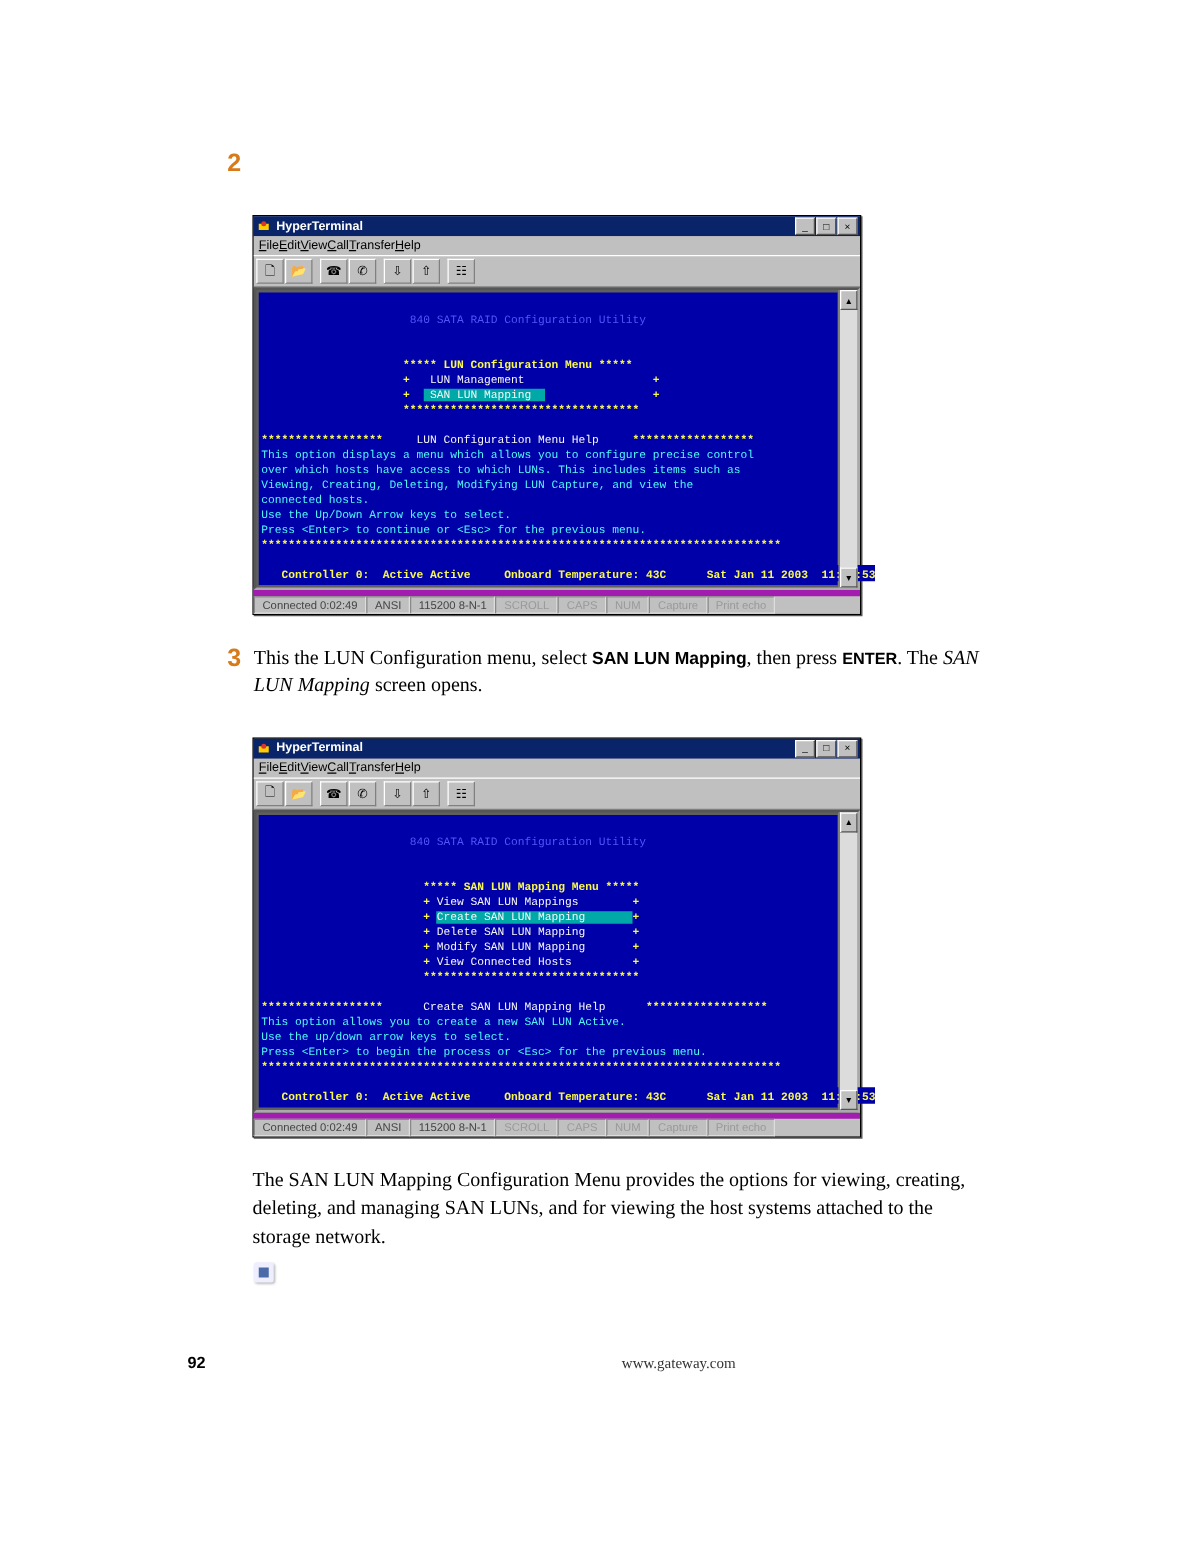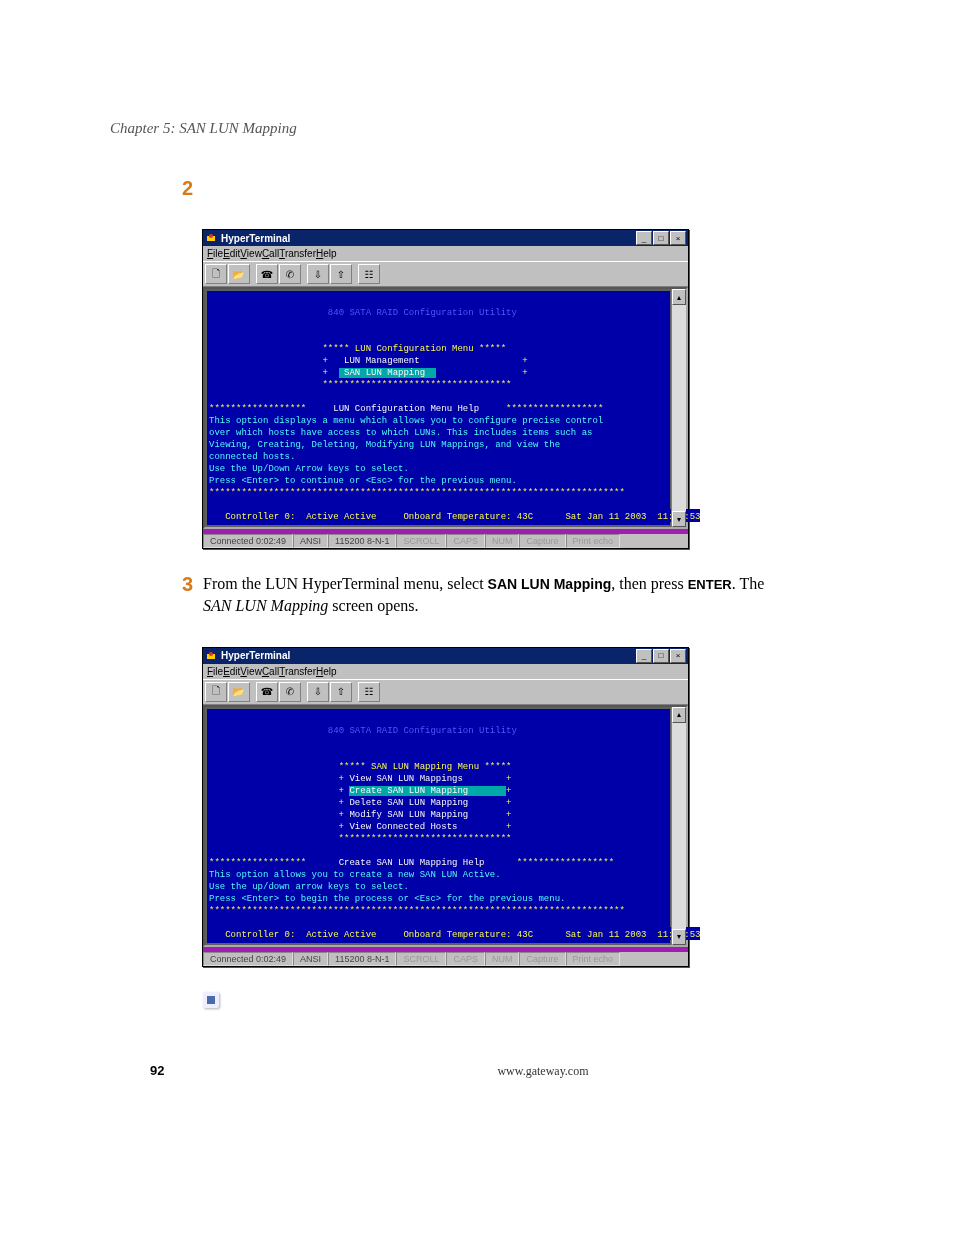--- a/index.html
+++ b/index.html
@@ -128,21 +128,21 @@
   .term-inner {
     background: #0000a8;
     color: #aaa;
     font-family: "Courier New", monospace;
     font-size: 9.0px;
     line-height: 12px;
     padding: 4px 2px 2px 2px;
     white-space: pre;
     margin-right: 14px;
   }
-  .term-inner .yellow { color: #f8f850; }
+  .term-inner .yellow { color: #f8f850; font-weight: bold; }
   .term-inner .cyan { color: #50faf8; }
   .term-inner .white { color: #f8f8f8; }
   .term-inner .sel { background: #00a8a8; color: #f8f8f8; }
   .term-inner .statusbar {
     background: #0000a8;
     color: #f8f850;
     border-top: 1px solid #0000a8;
     padding-top: 2px;
     margin-top: 4px;
   }
@@ -191,21 +191,20 @@
     flex: 1;
     text-align: center;
     margin-top: 11px;
   }
 </style>
 </head>
 <body>
 
 <div class="page">
 
-  <div class="chapter-header">Chapter 5: SAN LUN Mapping</div>
 
   <div class="step">
     <div class="step-num">2</div>
   </div>
 
   <div class="screenshot-wrap">
     <div class="terminal-window">
       <div class="titlebar">
         <span class="titlebar-icon">
           <svg width="10" height="10" viewBox="0 0 10 10">
@@ -250,21 +249,21 @@
 
 
 <span class="yellow">                     <span>***** LUN Configuration Menu *****</span></span>
 <span class="yellow">                     +   </span><span class="white">LUN Management</span><span class="yellow">                   +</span>
 <span class="yellow">                     +  </span><span class="sel"> <span>SAN LUN Mapping</span>  </span><span class="yellow">                +</span>
 <span class="yellow">                     ***********************************</span>
 
 <span class="yellow">******************     </span><span class="white">LUN Configuration Menu Help</span><span class="yellow">     ******************</span>
 <span class="cyan">This option displays a menu which allows you to configure precise control</span>
 <span class="cyan">over which hosts have access to which LUNs. This includes items such as</span>
-<span class="cyan">Viewing, Creating, Deleting, Modifying LUN Mappings, and view the</span>
+<span class="cyan">Viewing, Creating, Deleting, Modifying LUN Capture, and view the</span>
 <span class="cyan">connected hosts.</span>
 <span class="cyan">Use the Up/Down Arrow keys to select.</span>
 <span class="cyan">Press &lt;Enter&gt; to continue or &lt;Esc&gt; for the previous menu.</span>
 <span class="yellow">*****************************************************************************</span>
 <span class="statusbar">
 <span class="yellow">   <span>Controller 0:  Active Active     Onboard Temperature: 43C      Sat Jan 11 2003  11:26:53</span></span></span></div>
       </div>
       <div class="statusstrip">
         <div class="ss-cell">Connected 0:02:49</div>
         <div class="ss-cell">ANSI</div>
@@ -274,21 +273,21 @@
         <div class="ss-cell gray">NUM</div>
         <div class="ss-cell gray">Capture</div>
         <div class="ss-cell gray">Print echo</div>
       </div>
     </div>
   </div>
 
   <div class="step">
     <div class="step-num">3</div>
     <div class="step-body">
-      <span>From the LUN HyperTerminal menu, select </span><b>SAN LUN Mapping</b><span>, then press </span><span class="smallcaps">ENTER</span><span>. The </span><i>SAN LUN Mapping</i><span> screen opens.</span>
+      <span>This the LUN Configuration menu, select </span><b>SAN LUN Mapping</b><span>, then press </span><span class="smallcaps">ENTER</span><span>. The </span><i>SAN LUN Mapping</i><span> screen opens.</span>
     </div>
   </div>
 
   <div class="screenshot-wrap">
     <div class="terminal-window">
       <div class="titlebar">
         <span class="titlebar-icon">
           <svg width="10" height="10" viewBox="0 0 10 10">
               <rect x="1" y="3" width="8" height="5" fill="#ffcc00"></rect>
               <circle cx="5" cy="3" r="2" fill="#d33"></circle>
@@ -352,20 +351,21 @@
         <div class="ss-cell">115200 8-N-1</div>
         <div class="ss-cell gray">SCROLL</div>
         <div class="ss-cell gray">CAPS</div>
         <div class="ss-cell gray">NUM</div>
         <div class="ss-cell gray">Capture</div>
         <div class="ss-cell gray">Print echo</div>
       </div>
     </div>
   </div>
 
+  <div class="bottom-para">The SAN LUN Mapping Configuration Menu provides the options for viewing, creating, deleting, and managing SAN LUNs, and for viewing the host systems attached to the storage network.</div>
 
   <div class="bullet-icon">
     <svg width="18" height="18" viewBox="0 0 18 18">
       <rect x="1" y="1" width="16" height="16" rx="2" fill="#eef"></rect>
       <rect x="5" y="5" width="8" height="8" fill="#4a6aa8"></rect>
     </svg>
   </div>
 
   <div class="footer">
     <div class="page-num">92</div>

